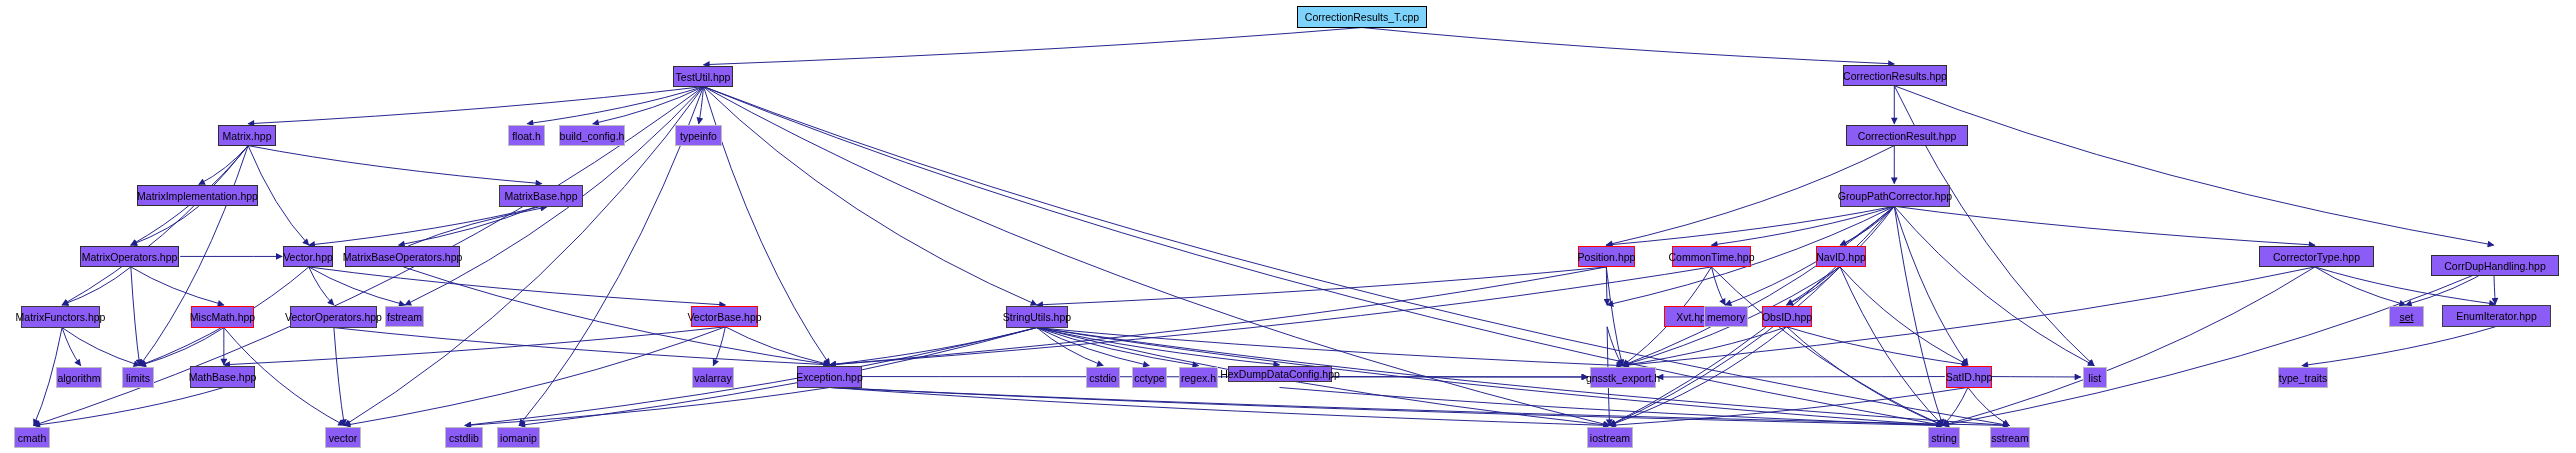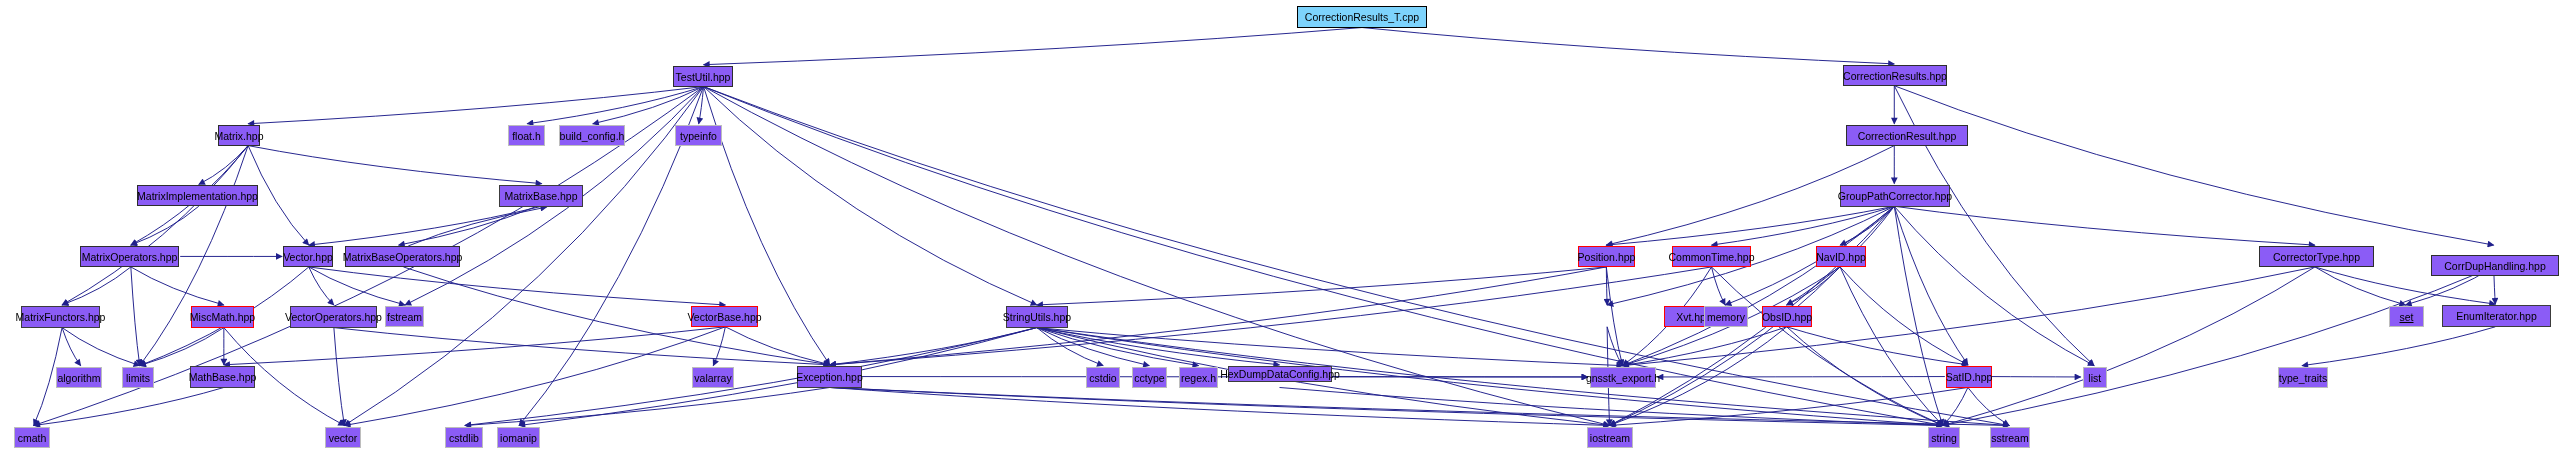--- a/index.html
+++ b/index.html
@@ -151,21 +151,21 @@
       <path d="M2860,330 Q2500.48,405.64 2004,452" class="edge" marker-end="url(#arr)"></path>
       <path d="M3081,330 Q3081.84,358.52 3083,376" class="edge" marker-end="url(#arr)"></path>
       <path d="M3081,330 Q3035.22,359.14 2972,377" class="edge" marker-end="url(#arr)"></path>
       <path d="M3081,330 Q2794.98,451.52 2400,526" class="edge" marker-end="url(#arr)"></path>
       <path d="M3083,404 Q2982.62,433.76 2844,452" class="edge" marker-end="url(#arr)"></path>
     </svg>
   <div id="nodes">
       <div class="node main" style="left: 1297px; top: 5.7px; width: 130px; height: 22px;">CorrectionResults_T.cpp</div>
       <div class="node doc" style="left: 673px; top: 66px; width: 60px; height: 21px;">TestUtil.hpp</div>
       <div class="node doc" style="left: 1843px; top: 65px; width: 104px; height: 21px;">CorrectionResults.hpp</div>
-      <div class="node doc" style="left: 218px; top: 125px; width: 42px; height: 21px;">Matrix.hpp</div>
+      <div class="node doc" style="left: 218px; top: 125px; width: 58px; height: 21px;">Matrix.hpp</div>
       <div class="node sys" style="left: 508px; top: 125px; width: 37px; height: 21px;">float.h</div>
       <div class="node sys" style="left: 559px; top: 125px; width: 66px; height: 21px;">build_config.h</div>
       <div class="node sys" style="left: 675px; top: 125px; width: 47px; height: 21px;">typeinfo</div>
       <div class="node doc" style="left: 1846px; top: 125px; width: 122px; height: 21px;">CorrectionResult.hpp</div>
       <div class="node doc" style="left: 137px; top: 185px; width: 121px; height: 21px;">MatrixImplementation.hpp</div>
       <div class="node docbold" style="left: 499px; top: 185px; width: 84px; height: 22px;">MatrixBase.hpp</div>
       <div class="node docbold" style="left: 1840px; top: 185px; width: 110px; height: 22px;">GroupPathCorrector.hpp</div>
       <div class="node doc" style="left: 80px; top: 246px; width: 99px; height: 21px;">MatrixOperators.hpp</div>
       <div class="node doc" style="left: 283px; top: 246px; width: 50px; height: 21px;">Vector.hpp</div>
       <div class="node doc" style="left: 345px; top: 246px; width: 115px; height: 21px;">MatrixBaseOperators.hpp</div>

